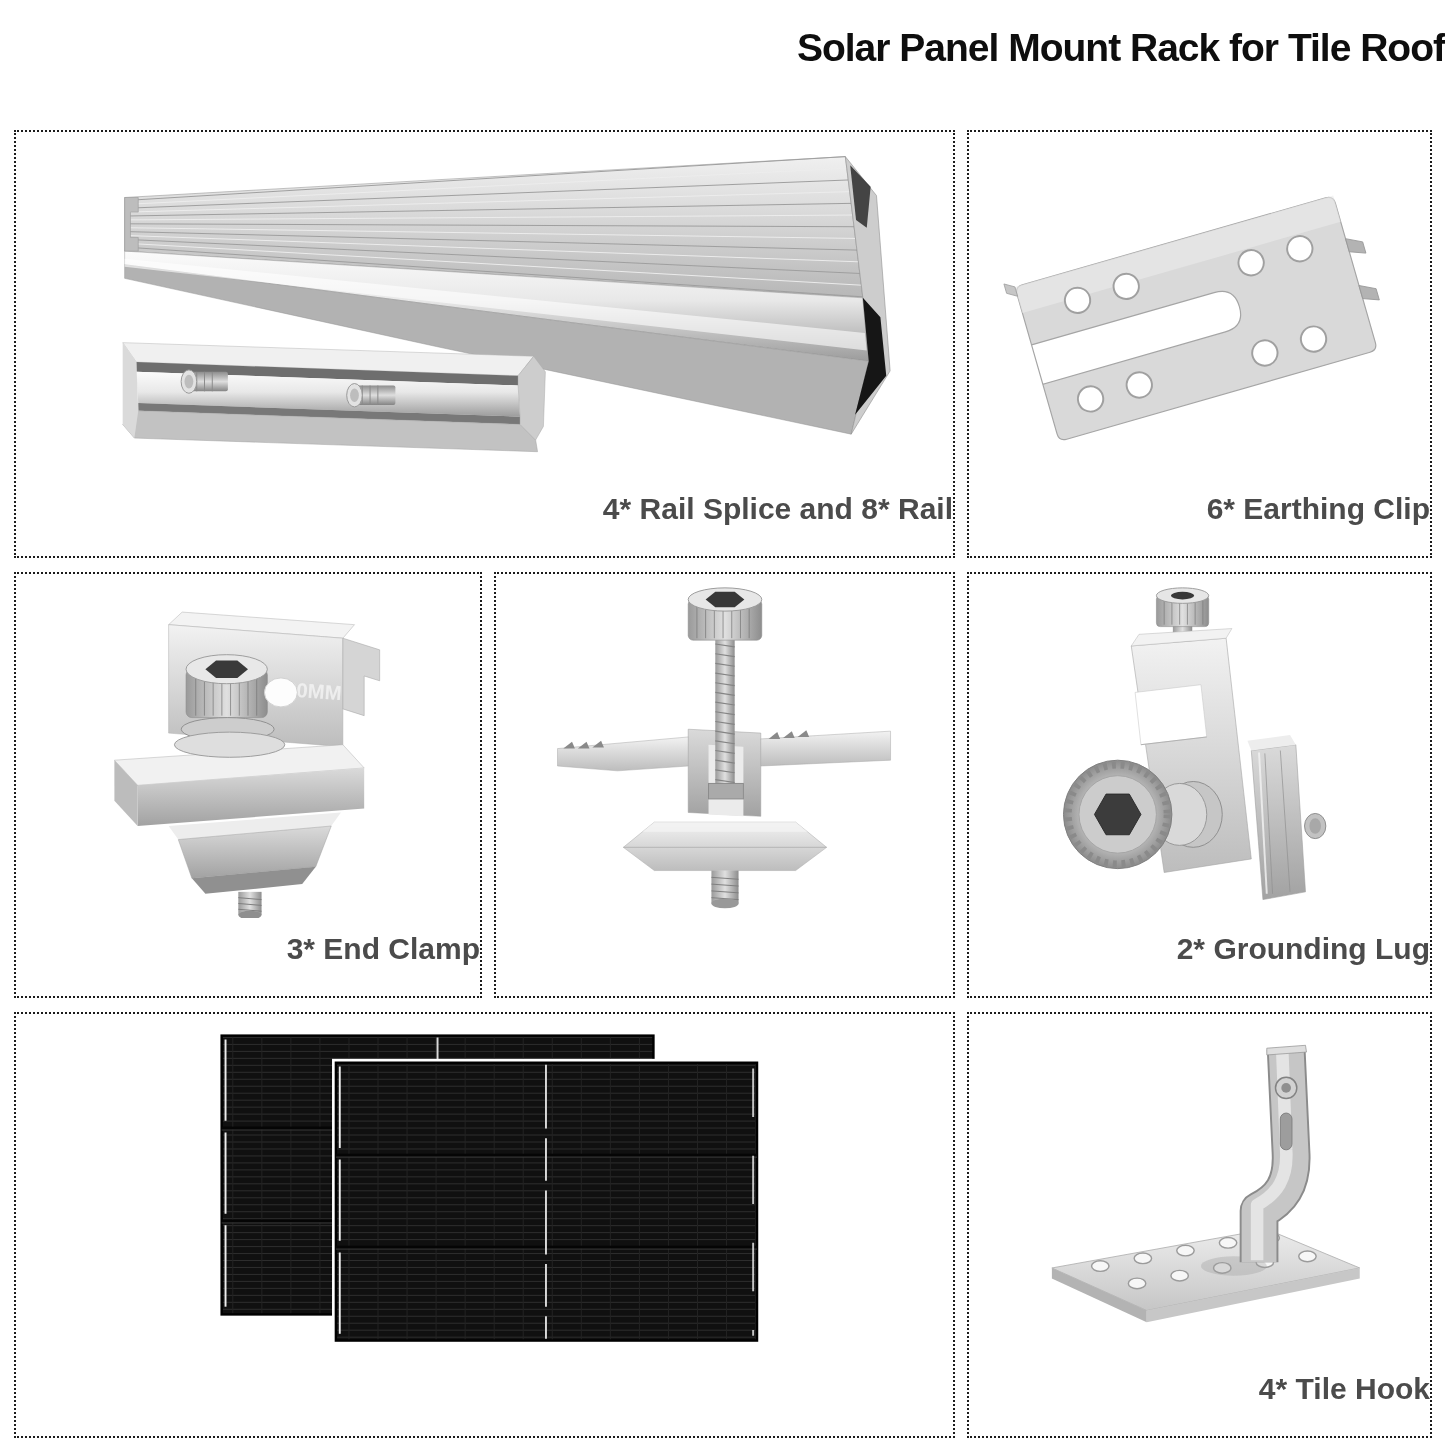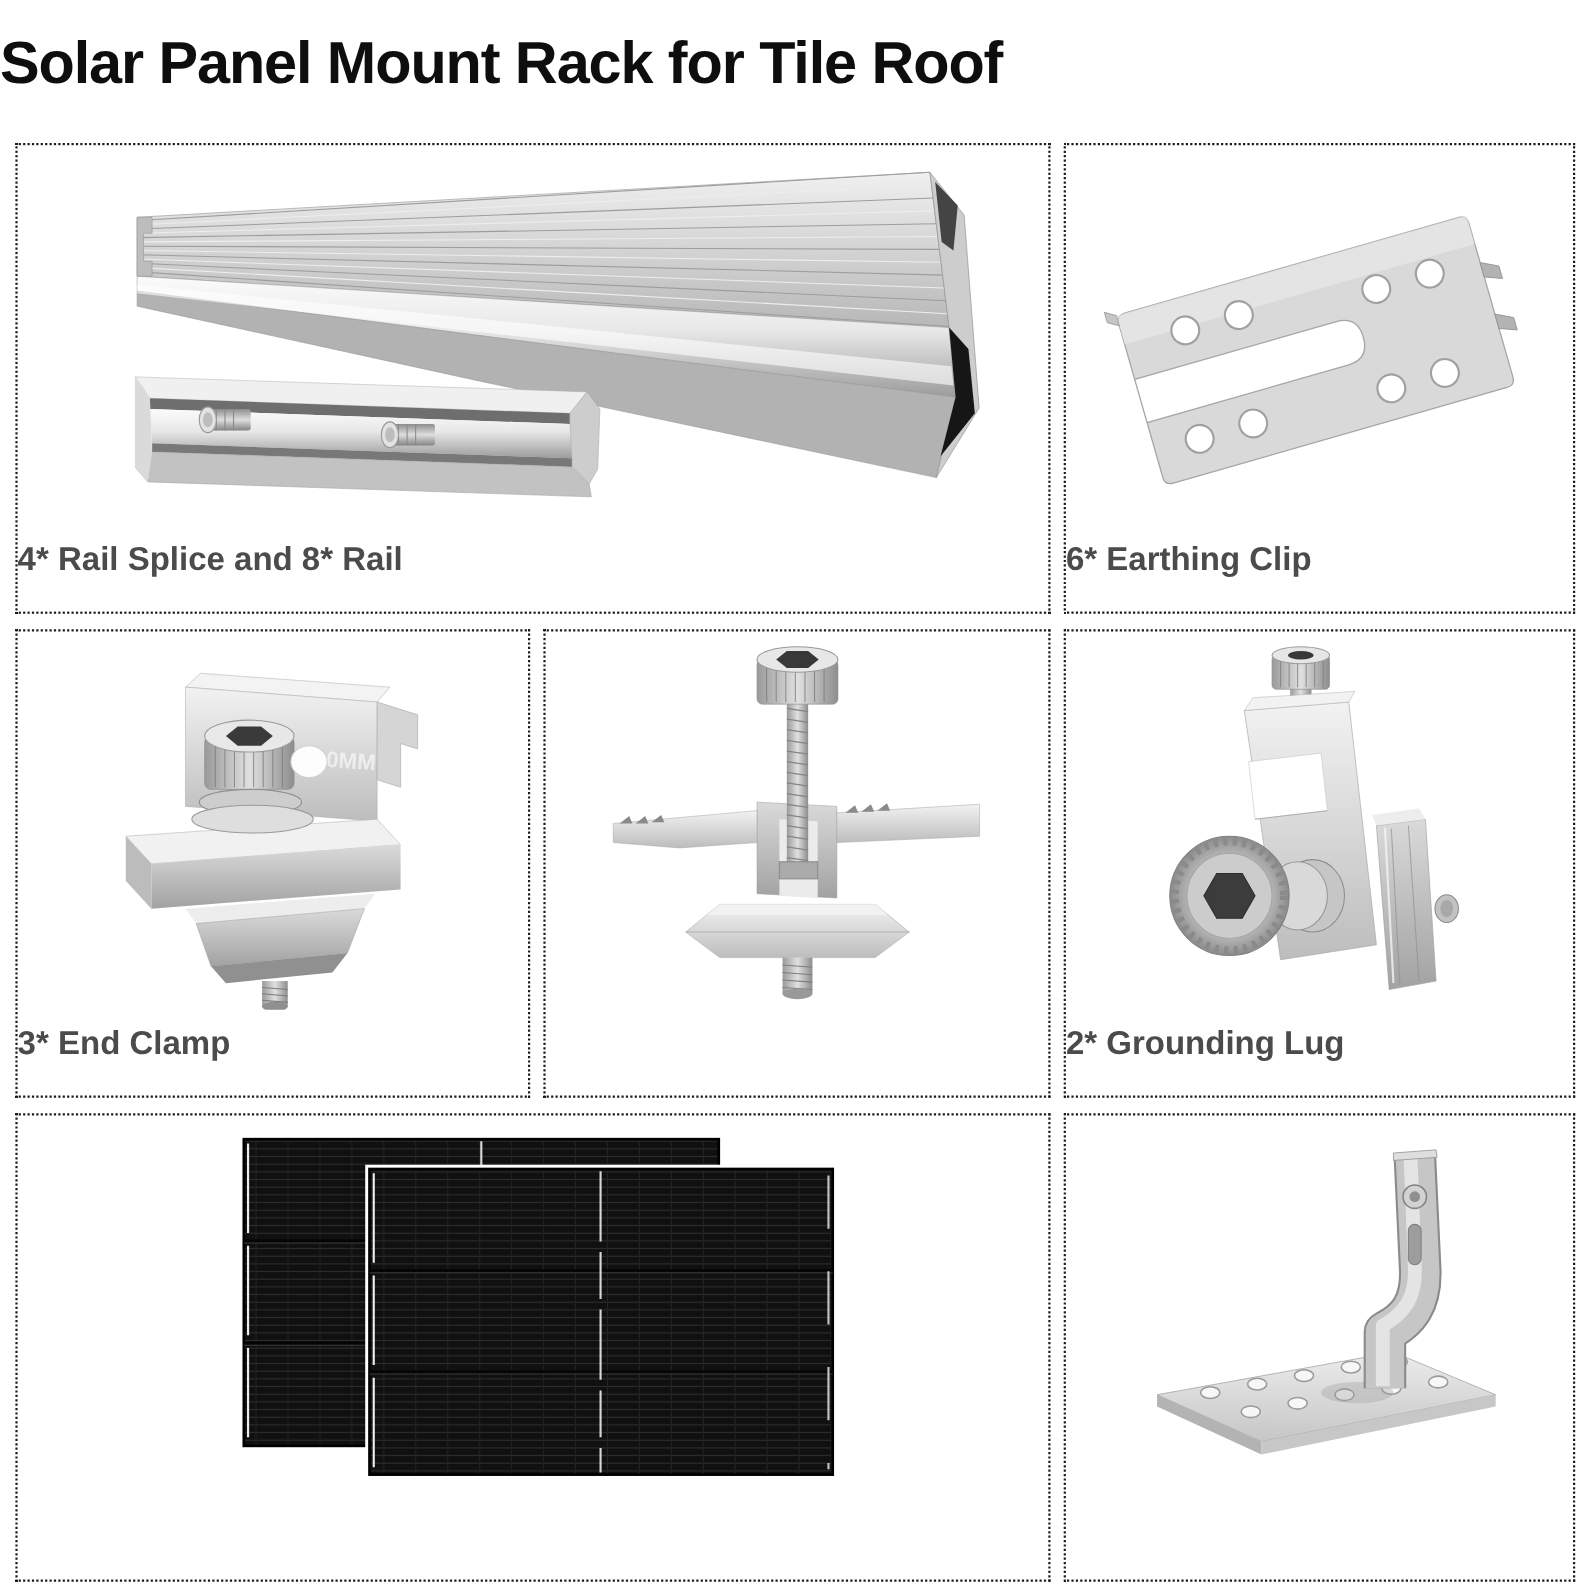--- a/index.html
+++ b/index.html
@@ -1,38 +1,38 @@
 <!DOCTYPE html>
 <html><head>
 <meta charset="utf-8">
 <style>
   html,body{margin:0;padding:0;}
   body{
     width:1445px;height:1445px;position:relative;background:#ffffff;
     font-family:"Liberation Sans",sans-serif;overflow:hidden;
   }
   .page-title{
-    position:absolute;top:26px;left:0;width:100%;text-align:left;
-    font-size:54px;font-weight:bold;letter-spacing:-1px;color:#0e0e0e;white-space:nowrap;
+    position:absolute;top:26px;left:0;width:100%;text-align:right;
+    font-size:39px;font-weight:bold;letter-spacing:-1px;color:#0e0e0e;white-space:nowrap;
   }
   .cell{
     position:absolute;background:#ffffff;border:2.5px dotted #1c1c1c;box-sizing:border-box;
   }
   #cell-rail     {left:14px;  top:130px;  width:941px; height:428px;}
   #cell-earthing {left:967px; top:130px;  width:465px; height:428px;}
   #cell-end      {left:14px;  top:572px;  width:468px; height:426px;}
   #cell-mid      {left:494px; top:572px;  width:461px; height:426px;}
   #cell-ground   {left:967px; top:572px;  width:465px; height:426px;}
   #cell-panel    {left:14px;  top:1012px; width:941px; height:426px;}
   #cell-hook     {left:967px; top:1012px; width:465px; height:426px;}
   .art{
     position:absolute;top:10px;left:0;width:100%;height:calc(100% - 88px);
   }
   .cell-label{
-    position:absolute;bottom:30px;left:0;width:100%;text-align:left;
+    position:absolute;bottom:30px;left:0;width:100%;text-align:right;
     font-size:30px;font-weight:bold;color:#4b4b4b;white-space:nowrap;
   }
   svg text{font-family:"Liberation Sans",sans-serif;}
 </style>
 </head>
 <body>
 
 <svg width="0" height="0" style="position:absolute" aria-hidden="true">
   <defs>
     <linearGradient id="gSilvV" x1="0" y1="0" x2="0" y2="1">
@@ -342,13 +342,14 @@
         <path d="M322,26 L327,132 C329,166 316,182 294,193 L294,246" fill="none" stroke="#8b8b8b" stroke-width="40" stroke-linejoin="round"></path>
         <path d="M322,26 L327,132 C329,166 316,182 294,193 L294,246" fill="none" stroke="#c6c6c6" stroke-width="36" stroke-linejoin="round"></path>
         <path d="M318,28 L322,130 C324,160 312,176 292,187 L292,244" fill="none" stroke="#e9e9e9" stroke-width="13" opacity="0.85" stroke-linejoin="round"></path>
         <path d="M302,25 L342,22 l1,7 l-41,3 Z" fill="#dedede" stroke="#999999" stroke-width="0.8"></path>
         <rect x="316" y="92" width="12" height="38" rx="6" fill="#9d9d9d" stroke="#7f7f7f"></rect>
         <circle cx="322" cy="66" r="11" fill="#d2d2d2" stroke="#838383" stroke-width="1.5"></circle>
         <circle cx="322" cy="66" r="5" fill="#8f8f8f"></circle>
       </g>
     </g>
   </svg>
+  <div class="cell-label">4* Tile Hook</div>
 </div>
 
 </body></html>

